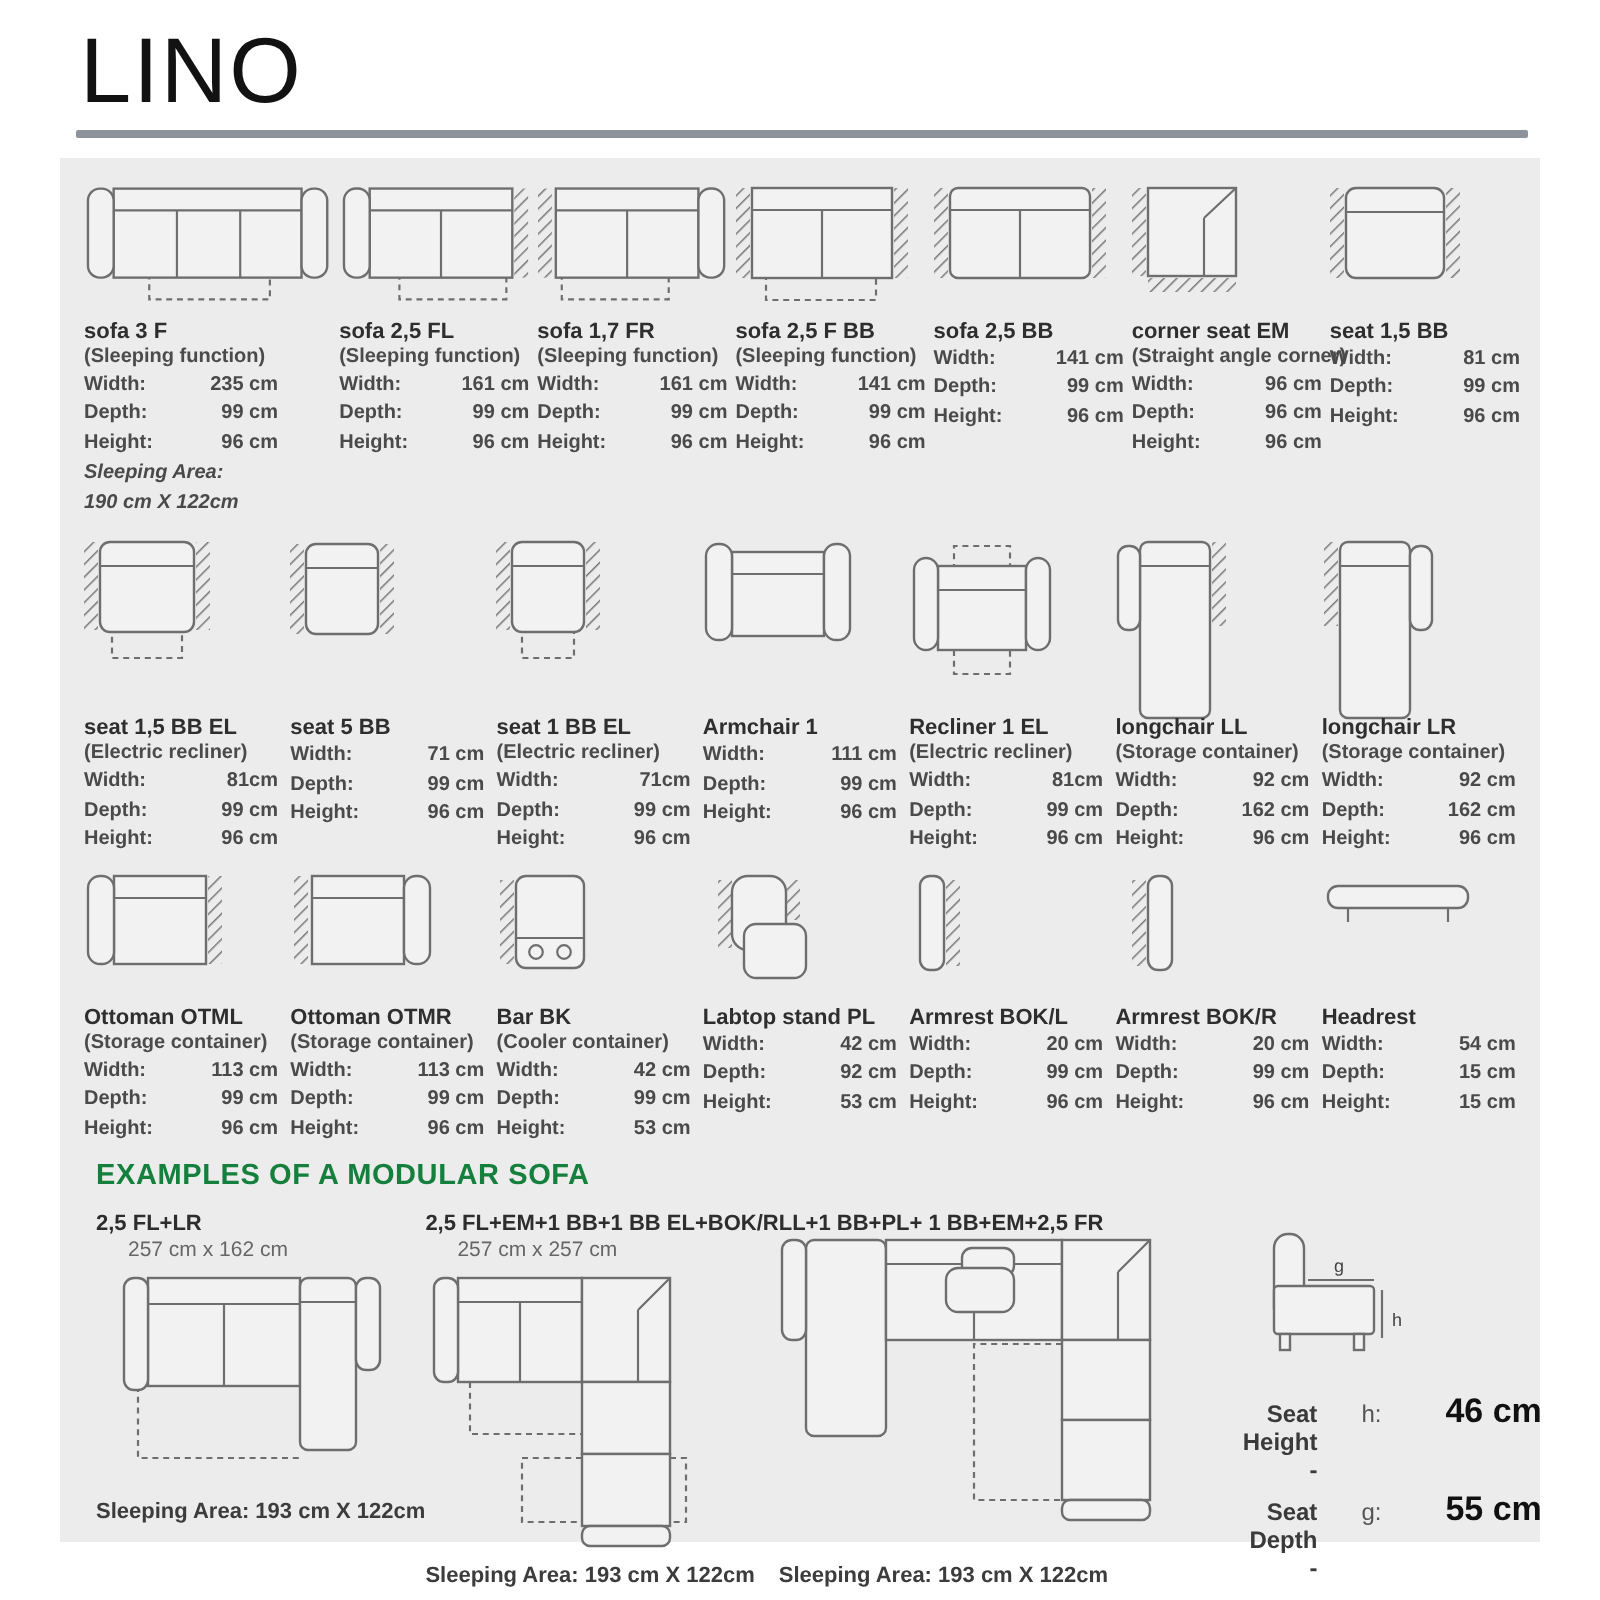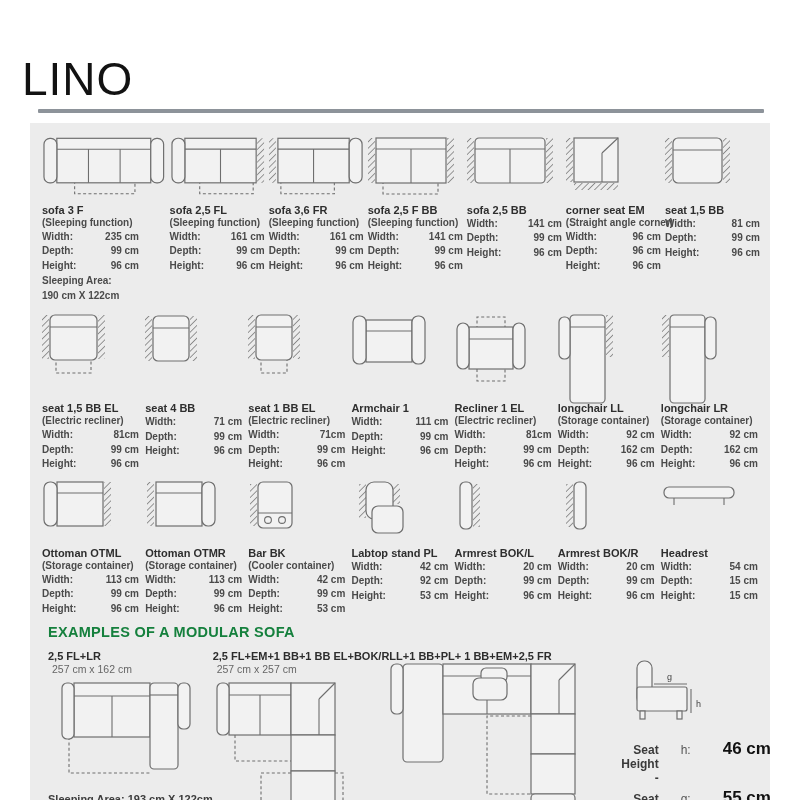--- a/index.html
+++ b/index.html
@@ -2,21 +2,21 @@
 <html><head>
 <meta charset="utf-8">
 <style>
   html,body{margin:0;padding:0;}
   body{
     width:800px;height:800px;background:#ffffff;
     font-family:"Liberation Sans", sans-serif;
     overflow:hidden;color:#333;
   }
   
-  .header{display:flex;align-items:center;padding:14px 36px 0 22px;margin-top:44px;}
+  .header{display:flex;align-items:center;padding:14px 36px 0 40px;}
   .brand{font-size:46px;line-height:.95;font-weight:400;letter-spacing:1px;color:#121212;}
   .tagline{margin-left:24px;margin-bottom:7px;font-weight:bold;font-size:13px;color:#1d1d1d;}
   .divider{height:4px;background:#8d939a;margin:7px 36px 0 38px;border-radius:1px;}
 
   
   .panel{
     margin:10px 30px 0 30px;background:#ececec;border-radius:0;
     padding:12px 10px 10px 12px;height:692px;box-sizing:border-box;
     display:flex;flex-direction:column;
   }
@@ -26,31 +26,31 @@
   .card{flex:1;min-width:0;}
   .row1 .card.wide{flex:1.3;}
   .icon-box{display:flex;align-items:flex-start;}
   .row1 .icon-box{height:68px;}
   .row2 .icon-box{height:88px;}
   .row3 .icon-box{height:66px;}
   .icon-box svg{max-width:100%;}
   .m-name{font-size:11px;font-weight:bold;color:#2e2e2e;margin:1px 0 1px;white-space:nowrap;}
   .m-sub{font-size:10px;font-weight:bold;color:#4b4b4b;margin-bottom:2px;white-space:nowrap;}
   .dim-row{display:flex;justify-content:space-between;max-width:97px;font-size:10px;font-weight:bold;color:#4a4a4a;line-height:14.5px;}
-  .m-extra{font-size:10px;font-weight:bold;color:#4a4a4a;line-height:15px;}
+  .m-extra{font-size:10px;font-weight:bold;color:#4a4a4a;line-height:15px;font-style:italic;}
 
   
   .examples-heading{font-size:14.5px;font-weight:bold;letter-spacing:.3px;color:#15803d;margin:8px 0 10px 6px;}
   .examples-row{display:flex;padding-left:6px;flex:1;}
   .example{display:flex;flex-direction:column;}
   .example.ex1{width:168px;}
   .example.ex2{width:178px;}
   .example.ex3{width:252px;}
   .ex-name{font-size:11px;font-weight:bold;color:#2d2d2d;white-space:nowrap;}
-  .ex-size{font-size:10.5px;color:#666;margin:1px 4px 6px;}
+  .ex-size{font-size:10.5px;color:#666;margin:1px 16px 6px;}
   .ex-sleep{font-size:11px;font-weight:bold;color:#3c3c3c;margin-top:8px;white-space:nowrap;}
   .ex-sleep.bottom{margin-top:auto;}
   .seat-info{flex:1;display:flex;flex-direction:column;align-items:flex-end;justify-content:flex-end;padding-right:8px;}
   .sv-icon{margin-bottom:6px;margin-right:60px;}
   .si-row{display:grid;grid-template-columns:auto 20px 52px;column-gap:22px;align-items:baseline;margin-bottom:3px;}
   .si-label{font-size:12px;font-weight:bold;color:#3a3a3a;text-align:right;}
   .si-var{font-size:12px;color:#555;}
   .si-val{font-size:17px;font-weight:bold;color:#111;}
 
   
@@ -133,21 +133,21 @@
       <div class="card">
         <div class="icon-box">
           <svg width="96" height="62" viewBox="0 0 96 62">
             <path class="dsh" d="M12 46 V59 H66 V46"></path>
             <rect class="s" x="9" y="3" width="72" height="45"></rect>
             <path class="ln" d="M9 14 H81 M45 14 V48"></path>
             <rect class="s" x="81" y="3" rx="6" width="13" height="45"></rect>
             <rect class="hat" x="0" y="3" width="7" height="45"></rect>
           </svg>
         </div>
-        <div class="m-name">sofa 3,6 FR</div>
+        <div class="m-name">sofa 1,7 FR</div>
         <div class="m-sub">(Sleeping function)</div>
         <div class="dim-row">
           <span>Width:</span>
           <span>161 cm</span>
         </div>
         <div class="dim-row">
           <span>Depth:</span>
           <span>99 cm</span>
         </div>
         <div class="dim-row">
@@ -279,21 +279,21 @@
       </div>
       <div class="card">
         <div class="icon-box">
           <svg width="52" height="54" viewBox="0 0 52 54">
             <rect class="s" x="8" y="3" rx="5" width="36" height="45"></rect>
             <path class="ln" d="M8 15 H44"></path>
             <rect class="hat" x="0" y="3" width="7" height="45"></rect>
             <rect class="hat" x="45" y="3" width="7" height="45"></rect>
           </svg>
         </div>
-        <div class="m-name">seat 4 BB</div>
+        <div class="m-name">seat 5 BB</div>
         <div class="dim-row">
           <span>Width:</span>
           <span>71 cm</span>
         </div>
         <div class="dim-row">
           <span>Depth:</span>
           <span>99 cm</span>
         </div>
         <div class="dim-row">
           <span>Height:</span>

